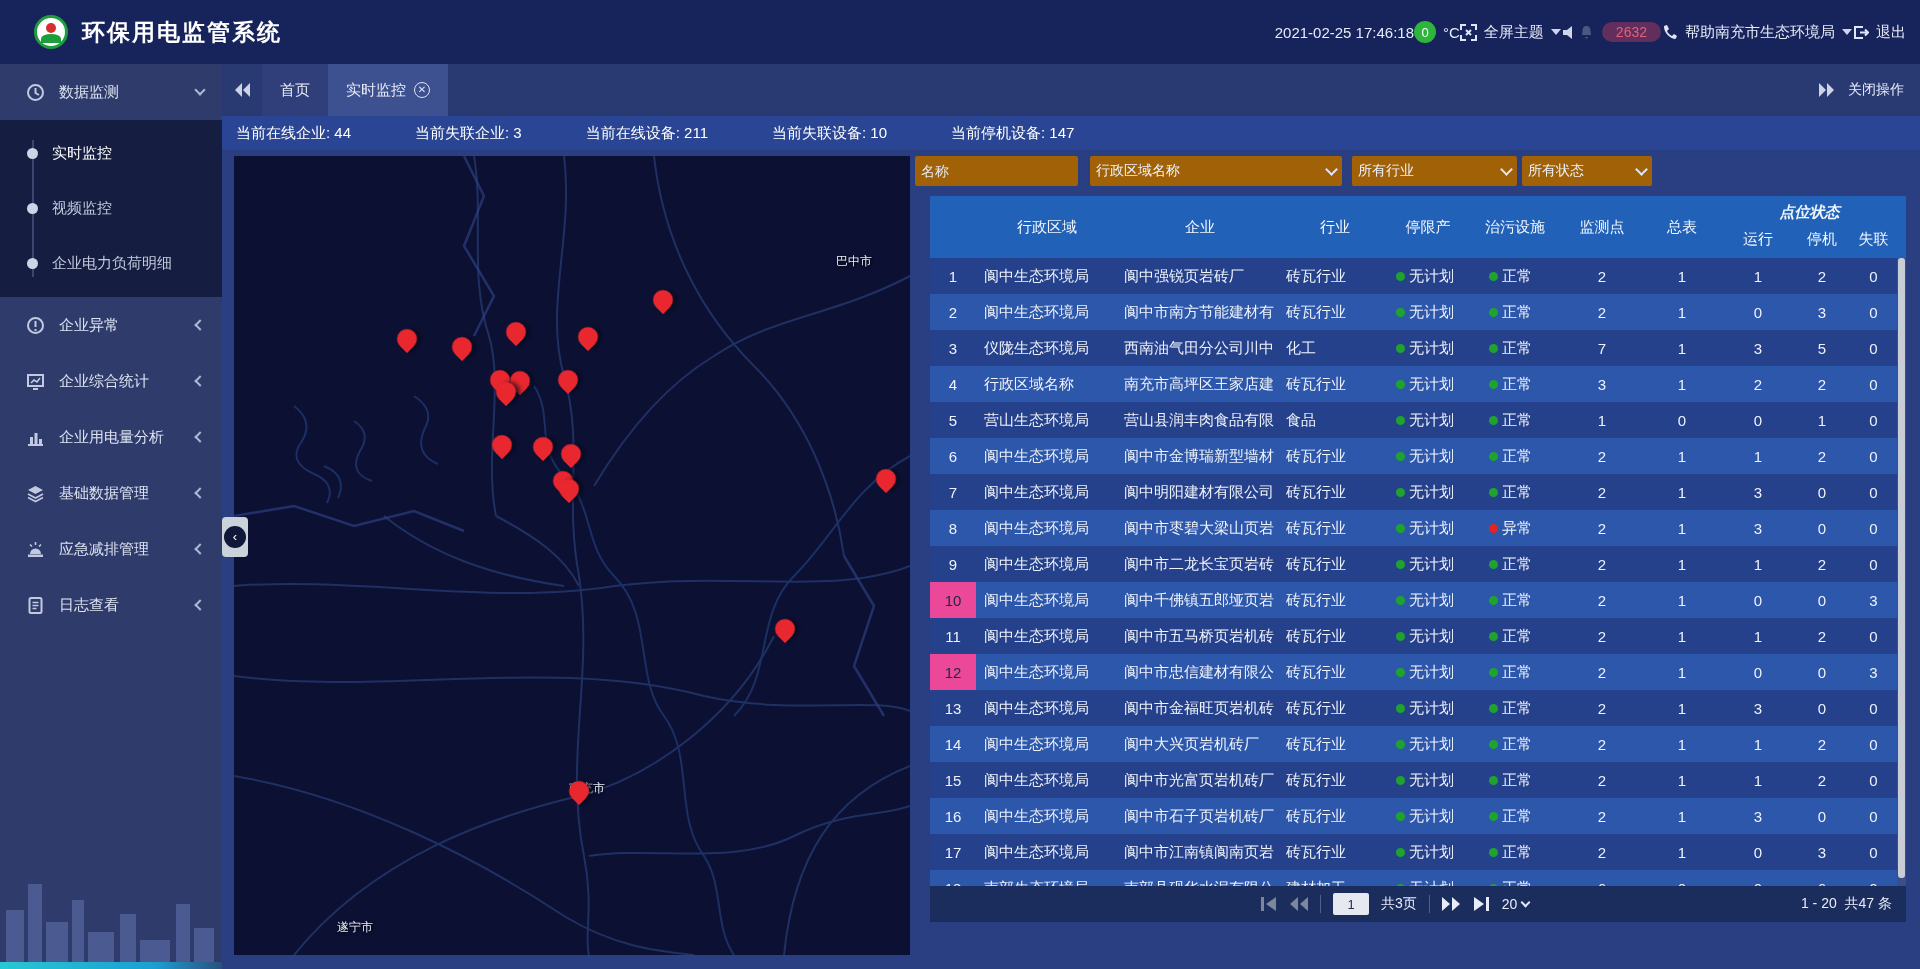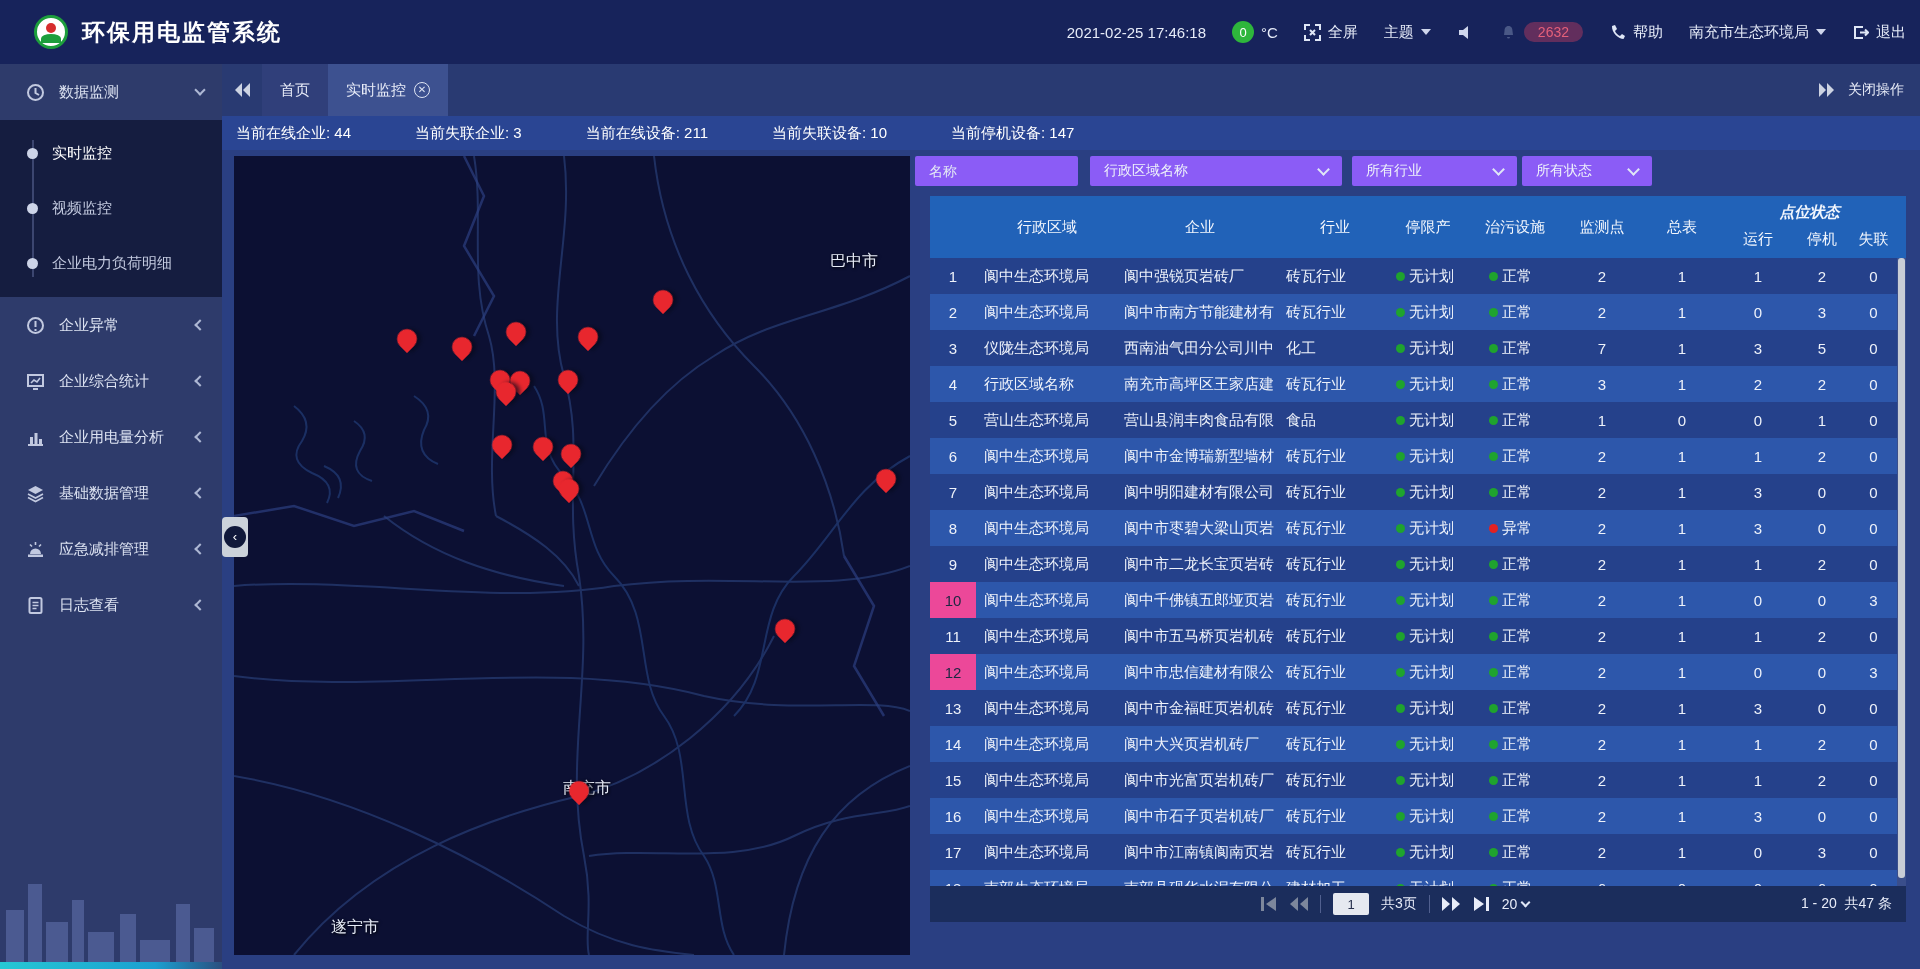--- a/index.html
+++ b/index.html
@@ -7,21 +7,21 @@
     font-family:"Liberation Sans","DejaVu Sans",sans-serif;color:#eef2fa;-webkit-font-smoothing:antialiased}
 
   
   #header{position:absolute;left:0;top:0;width:1920px;height:64px;background:#17235b;
     display:flex;align-items:center;z-index:40;padding:12px 14px}
   #logo{width:34px;height:34px;border-radius:50%;background:#fff;border:3px solid #1d9e3c;
     margin-left:20px;position:relative;flex:0 0 auto}
   #logo:before{content:"";position:absolute;left:9px;top:5px;width:10px;height:10px;border-radius:50%;background:#d62e2e}
   #logo:after{content:"";position:absolute;left:4px;bottom:3px;width:20px;height:9px;border-radius:50% 50% 0 0;background:#1d9e3c}
   #app-title{font-size:23px;font-weight:bold;letter-spacing:2px;margin-left:14px;color:#fff}
-  #header-right{margin-left:auto;display:flex;align-items:center;gap:26px;font-size:15px;color:#e6ebf8}
+  #header-right{margin-left:auto;display:flex;align-items:center;font-size:15px;color:#e6ebf8}
   .hitem{display:flex;align-items:center;gap:7px;white-space:nowrap;cursor:pointer}
   .temp-circle{width:22px;height:22px;border-radius:50%;background:#2eb63c;color:#fff;font-size:13px;
     display:flex;align-items:center;justify-content:center}
   .caret{width:0;height:0;border-left:5px solid transparent;border-right:5px solid transparent;border-top:6px solid #cfd6ec;display:inline-block}
   .badge-pill{background:rgba(190,60,95,.45);color:#e4607a;border-radius:11px;padding:2px 14px;font-size:14px}
   .hicon{width:17px;height:17px;flex:0 0 auto}
 
   
   #sidebar{position:absolute;left:0;top:64px;width:222px;height:905px;background:#2e3b6b;z-index:20;overflow:hidden}
   .side-item{height:56px;display:flex;align-items:center;padding:0 18px 0 26px;font-size:15px;color:#dde3f2;cursor:pointer;position:relative}
@@ -47,31 +47,31 @@
   .tab-close{width:16px;height:16px;border:1px solid #dfe5f4;border-radius:50%;font-size:10px;line-height:14px;text-align:center;color:#dfe5f4}
   #tabbar-right{margin-left:auto;display:flex;align-items:center;gap:14px;padding-right:16px;color:#e8ecf8;font-size:14px}
 
   
   #statsbar{position:absolute;left:222px;top:116px;width:1698px;height:34px;background:#2a4593;
     display:flex;align-items:center;font-size:15px;color:#fff;padding-left:14px}
   .stat{margin-right:64px;white-space:nowrap}
 
   
   #map{position:absolute;left:234px;top:156px;width:676px;height:799px;background:#0c1033;overflow:hidden;cursor:grab}
-  .city-label{position:absolute;color:#e8edf8;font-size:16px;text-shadow:1px 1px 3px #000;transform:translate(-50%,-50%);white-space:nowrap}
+  .city-label{position:absolute;color:#e8edf8;font-size:12px;text-shadow:1px 1px 3px #000;transform:translate(-50%,-50%);white-space:nowrap}
   .pin{position:absolute;width:20px;height:20px;background:#e8272e;border-radius:50% 50% 50% 0;
     transform:rotate(-45deg);filter:drop-shadow(3px 3px 2px rgba(5,8,25,.7));cursor:pointer}
   #collapse-btn{position:absolute;left:222px;top:517px;width:26px;height:40px;background:#ccd2da;border-radius:4px;
     display:flex;align-items:center;justify-content:center;z-index:25;cursor:pointer}
   #collapse-btn .circ{width:22px;height:22px;border-radius:50%;background:#10183a;color:#fff;font-size:13px;
     display:flex;align-items:center;justify-content:center;padding-bottom:1px}
 
   
-  .filter-box{position:absolute;top:156px;height:30px;background:#8b5cf6;border:none;border-radius:2px;
-    color:#eef2fa;font-size:14px;display:flex;align-items:center;justify-content:space-between;padding:0 14px;cursor:pointer}
+  .filter-box{position:absolute;top:156px;height:30px;background:#a16207;border:none;border-radius:2px;
+    color:#eef2fa;font-size:14px;display:flex;align-items:center;justify-content:space-between;padding:0 6px;cursor:pointer}
   #f-name{left:915px;width:163px}
   #f-name input{background:transparent;border:none;outline:none;color:#eef2fa;font-size:14px;width:100%;font-family:inherit}
   #f-name input::placeholder{color:#e3e8f5;opacity:1}
   #f-region{left:1090px;width:252px}
   #f-industry{left:1352px;width:165px}
   #f-status{left:1522px;width:130px}
   .sel-caret{width:9px;height:9px;border-left:2px solid #dfe6f6;border-bottom:2px solid #dfe6f6;transform:rotate(-45deg);margin-top:-4px}
 
   
   #table-panel{position:absolute;left:930px;top:196px;width:976px;height:726px}

